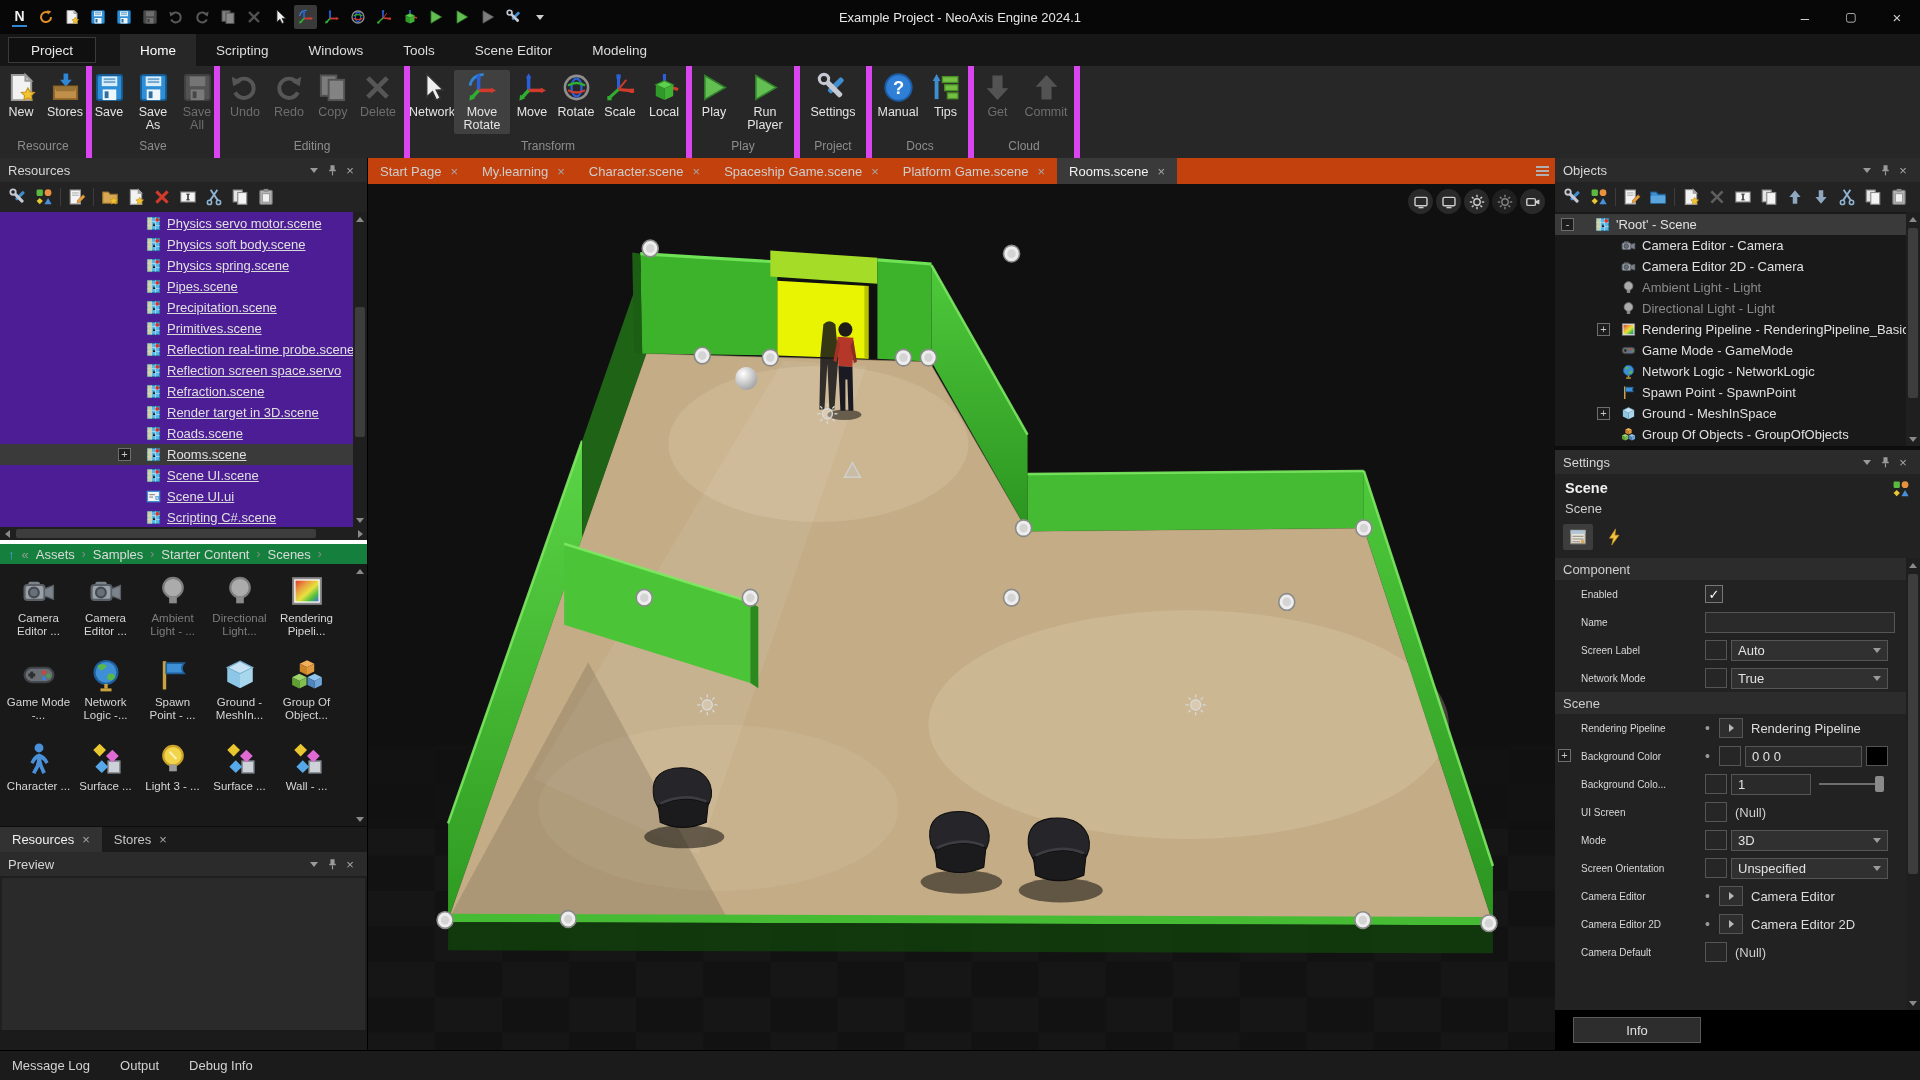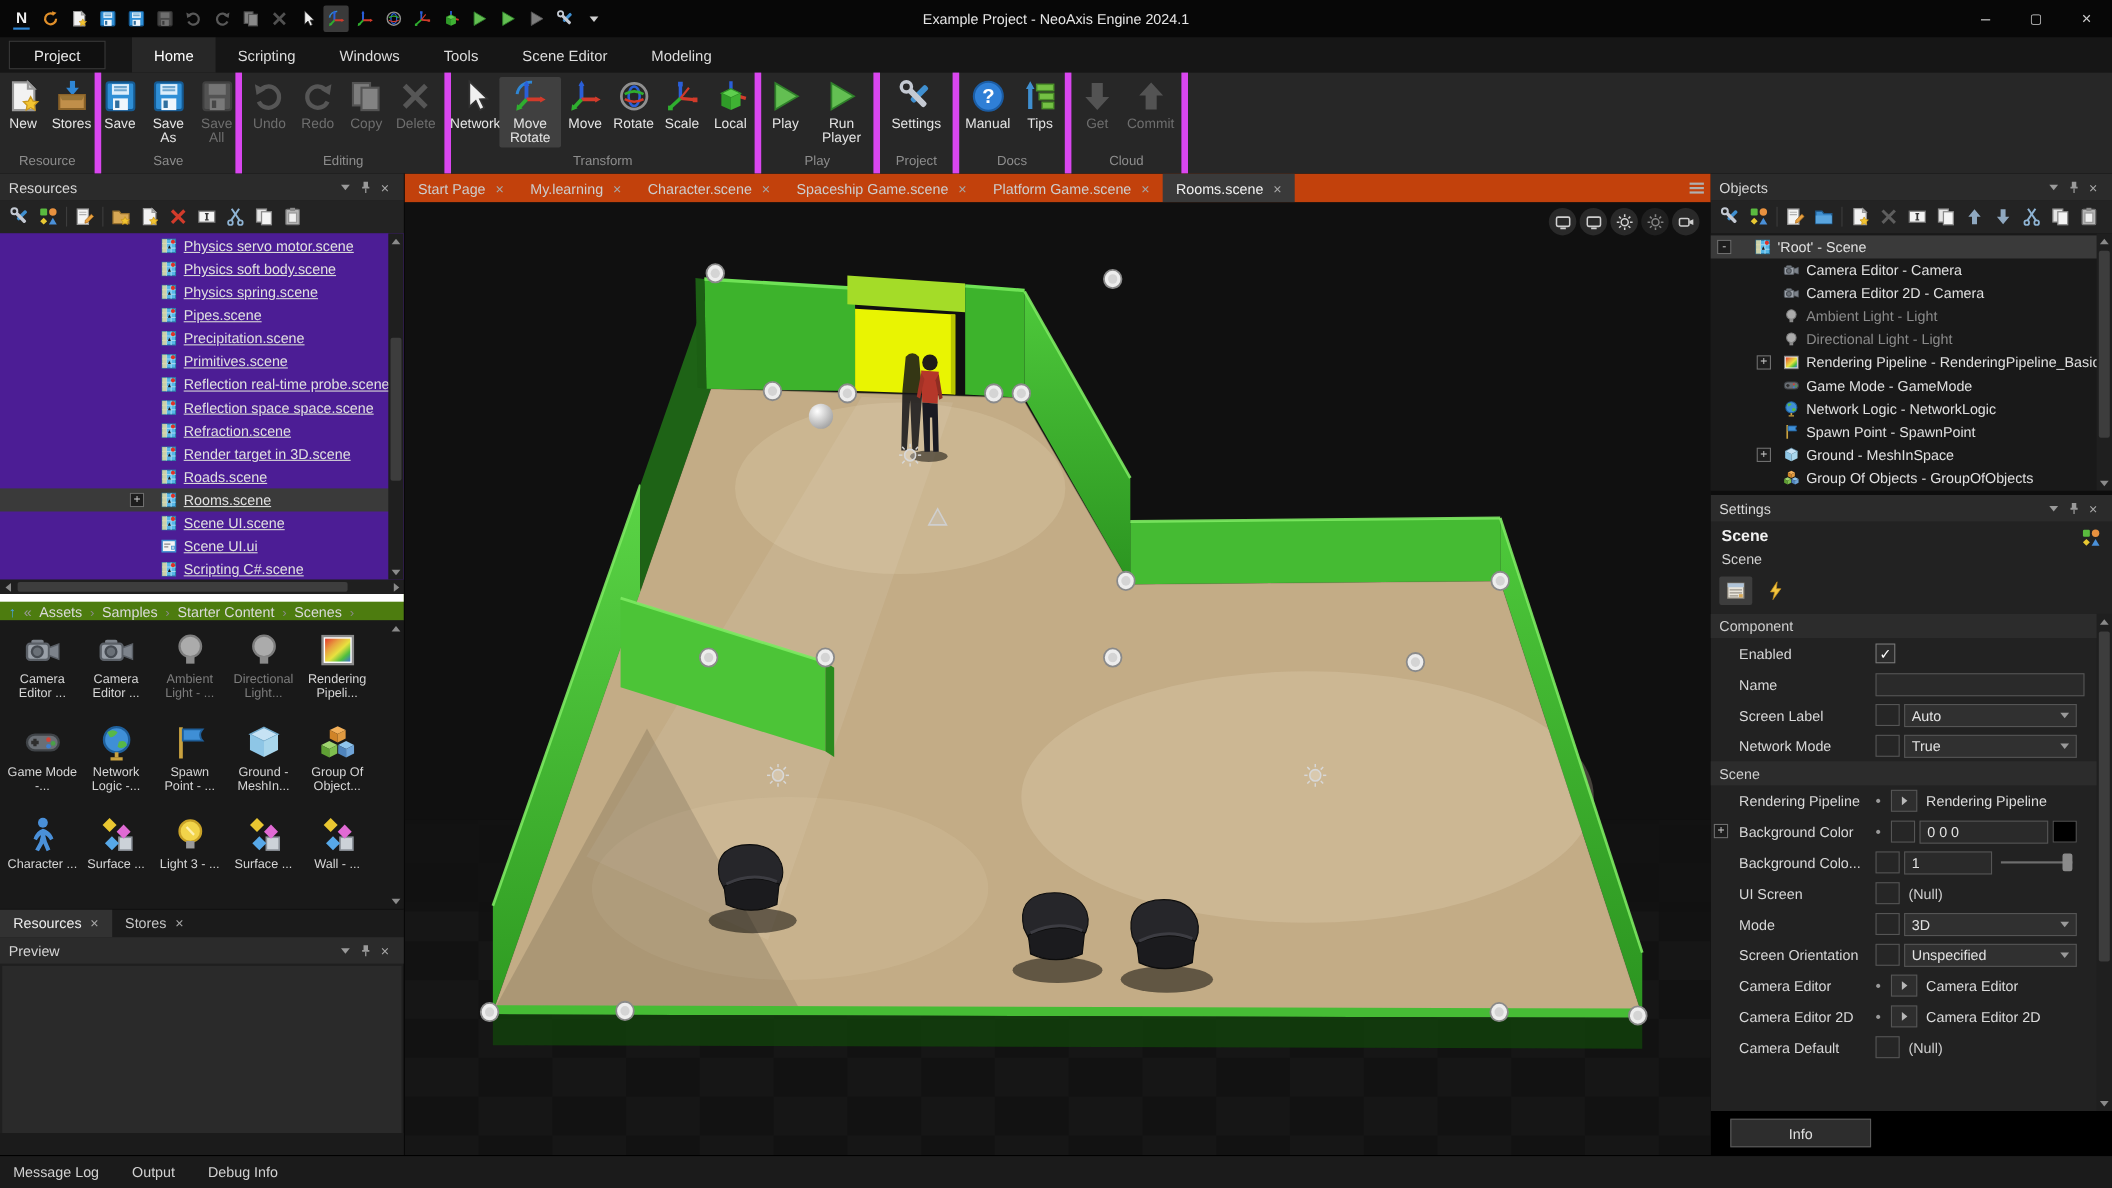--- a/index.html
+++ b/index.html
@@ -74,21 +74,21 @@
   .tri-u2 { width:0;height:0;border-left:4px solid transparent;border-right:4px solid transparent;border-bottom:5px solid #8a8a8a; }
   .tri-d2 { width:0;height:0;border-left:4px solid transparent;border-right:4px solid transparent;border-top:5px solid #8a8a8a; }
   .thumb { position:absolute; left:2px; width:10px; background:#3d3d3d; border-radius:2px; }
   .hscroll { height:13px; background:#1f1f1f; position:relative; flex:0 0 13px; }
   .hscroll .sa { position:absolute; top:0; width:14px; height:13px; display:flex; align-items:center; justify-content:center; }
   .tri-l { width:0;height:0;border-top:4px solid transparent;border-bottom:4px solid transparent;border-right:5px solid #8a8a8a; }
   .tri-r { width:0;height:0;border-top:4px solid transparent;border-bottom:4px solid transparent;border-left:5px solid #8a8a8a; }
   .hthumb { position:absolute; top:2px; height:9px; background:#3d3d3d; border-radius:2px; }
 
   
-  .crumbbar { height:24px; background:#4d7c0f; display:flex; align-items:flex-end; gap:7px; padding:0 8px; font-size:13px; flex:0 0 24px; border-top:7px solid #ffffff; }
+  .crumbbar { height:24px; background:#15803d; display:flex; align-items:center; gap:7px; padding:0 8px; font-size:13px; flex:0 0 24px; border-top:4px solid #ffffff; }
   .crumb-up { color:#4aa3e8; font-weight:bold; }
   .crumb-up::before { content:"↑"; }
   .crumb-back { color:#9a9a9a; }
   .crumb-back::before { content:"«"; }
   .crumb { color:#dadada; }
   .csep { color:#8a8a8a; font-size:12px; }
   .csep::before { content:"›"; }
 
   
   .agrid { background:#191919; flex:0 0 262px; position:relative; padding:8px 14px 0 5px; display:flex; flex-wrap:wrap; align-content:flex-start; overflow:hidden; }
@@ -131,21 +131,21 @@
   .settings { flex:1; display:flex; flex-direction:column; background:#222222; overflow:hidden; }
   .set-head2 { padding:6px 10px 0 10px; display:flex; align-items:flex-start; }
   .set-title { font-size:14.5px; font-weight:bold; color:#f0f0f0; }
   .set-sub { padding:3px 10px 6px 10px; font-size:13px; color:#cfcfcf; }
   .set-tabs { display:flex; gap:6px; padding:2px 8px 8px 8px; align-items:center; }
   .stab { width:30px; height:26px; display:flex; align-items:center; justify-content:center; border-radius:2px; }
   .stab.sel { background:#3d3d3d; }
   .sect { height:22px; background:#2c2c2c; display:flex; align-items:center; padding:0 8px; font-size:13px; color:#cfcfcf; position:relative; }
   .props { position:relative; flex:1; overflow:hidden; }
   .prow { height:28px; display:flex; align-items:center; position:relative; }
-  .plabel { width:150px; padding-left:26px; font-size:13px; color:#d8d8d8; flex:0 0 150px; white-space:nowrap; overflow:hidden; }
+  .plabel { width:150px; padding-left:26px; font-size:10px; color:#d8d8d8; flex:0 0 150px; white-space:nowrap; overflow:hidden; }
   .pval { flex:1; display:flex; align-items:center; gap:4px; padding-right:32px; }
   .pexp-left { position:absolute; left:3px; top:7px; width:13px; height:13px; border:1px solid #6e6e6e; background:#1d1d1d;
     color:#c8c8c8; font-size:11px; line-height:11px; text-align:center; }
   .dot { color:#9a9a9a; font-size:14px; width:10px; }
   .dot::before { content:"•"; }
   .defbox { width:22px; height:20px; border:1px solid #555; background:#262626; flex:0 0 22px; }
   .refbtn { width:24px; height:20px; border:1px solid #555; background:#2e2e2e; display:flex; align-items:center; justify-content:center; flex:0 0 24px; }
   .tri-r2 { width:0;height:0;border-top:4px solid transparent;border-bottom:4px solid transparent;border-left:5px solid #b8b8b8; }
   .pref { font-size:13px; color:#dcdcdc; margin-left:4px; white-space:nowrap; }
   .pnull { font-size:13px; color:#cfcfcf; margin-left:4px; }
@@ -915,21 +915,21 @@
         <div class="trow">
             <svg class="ic ic15">
               <use href="#i-scene"></use>
             </svg>
             <span class="tlabel">Reflection real-time probe.scene</span>
           </div>
         <div class="trow">
             <svg class="ic ic15">
               <use href="#i-scene"></use>
             </svg>
-            <span class="tlabel">Reflection space space.scene</span>
+            <span class="tlabel">Reflection screen space.servo</span>
           </div>
         <div class="trow">
             <svg class="ic ic15">
               <use href="#i-scene"></use>
             </svg>
             <span class="tlabel">Refraction.scene</span>
           </div>
         <div class="trow">
             <svg class="ic ic15">
               <use href="#i-scene"></use>

